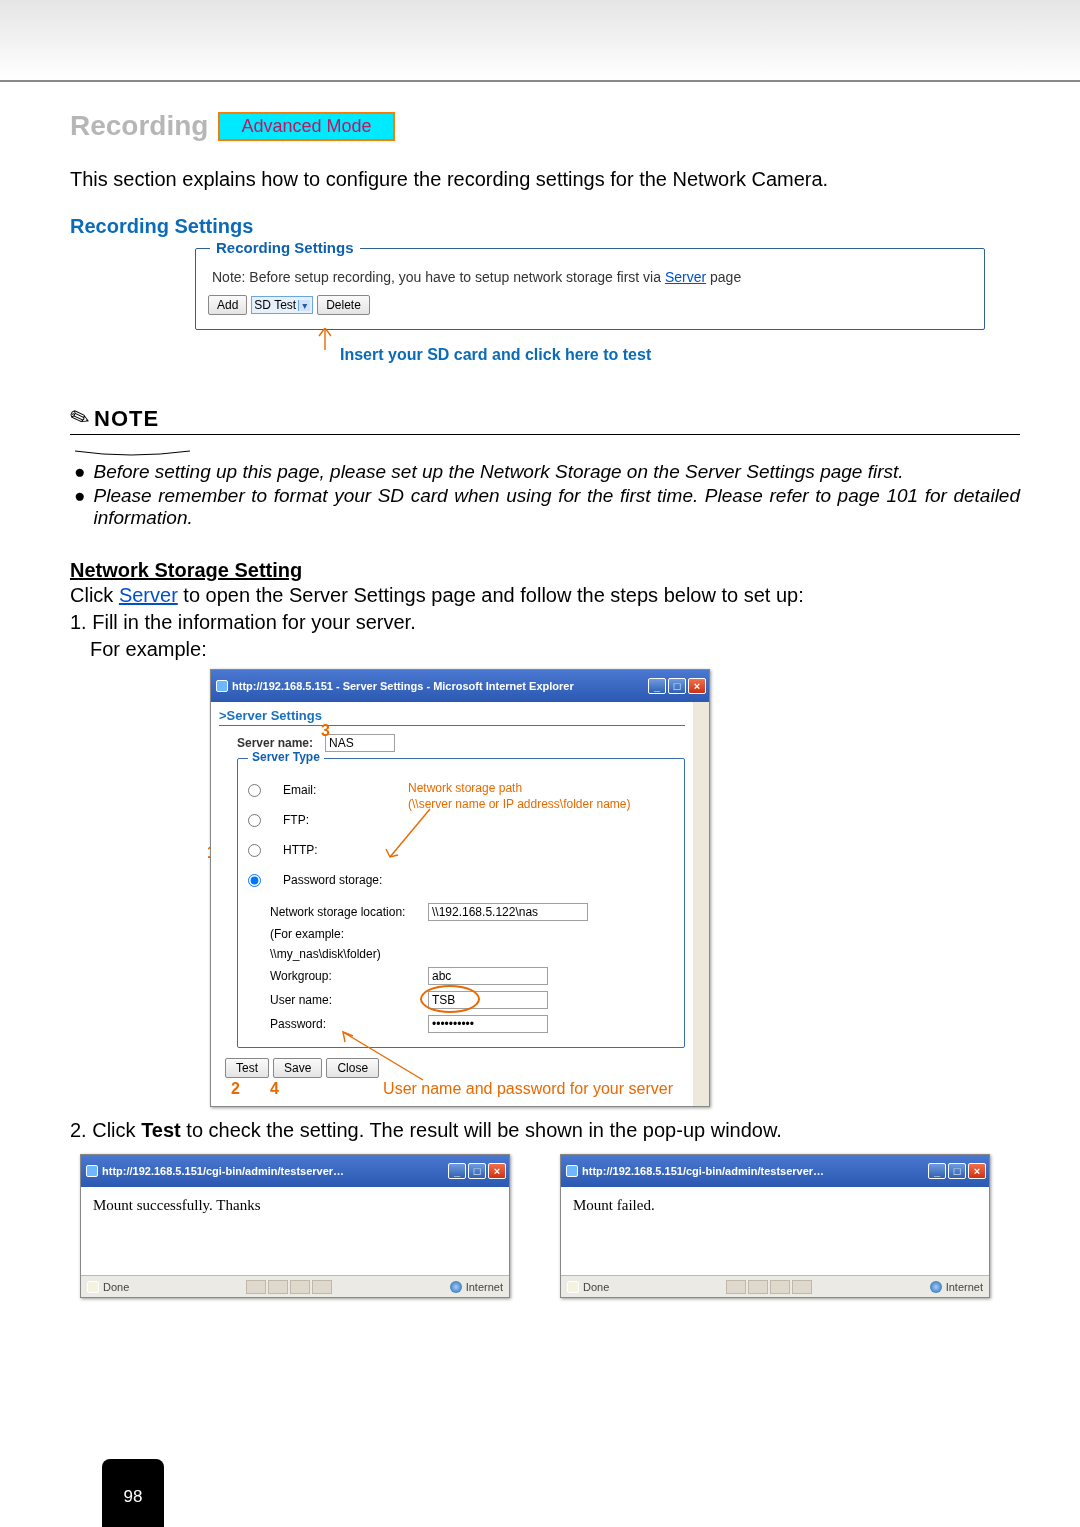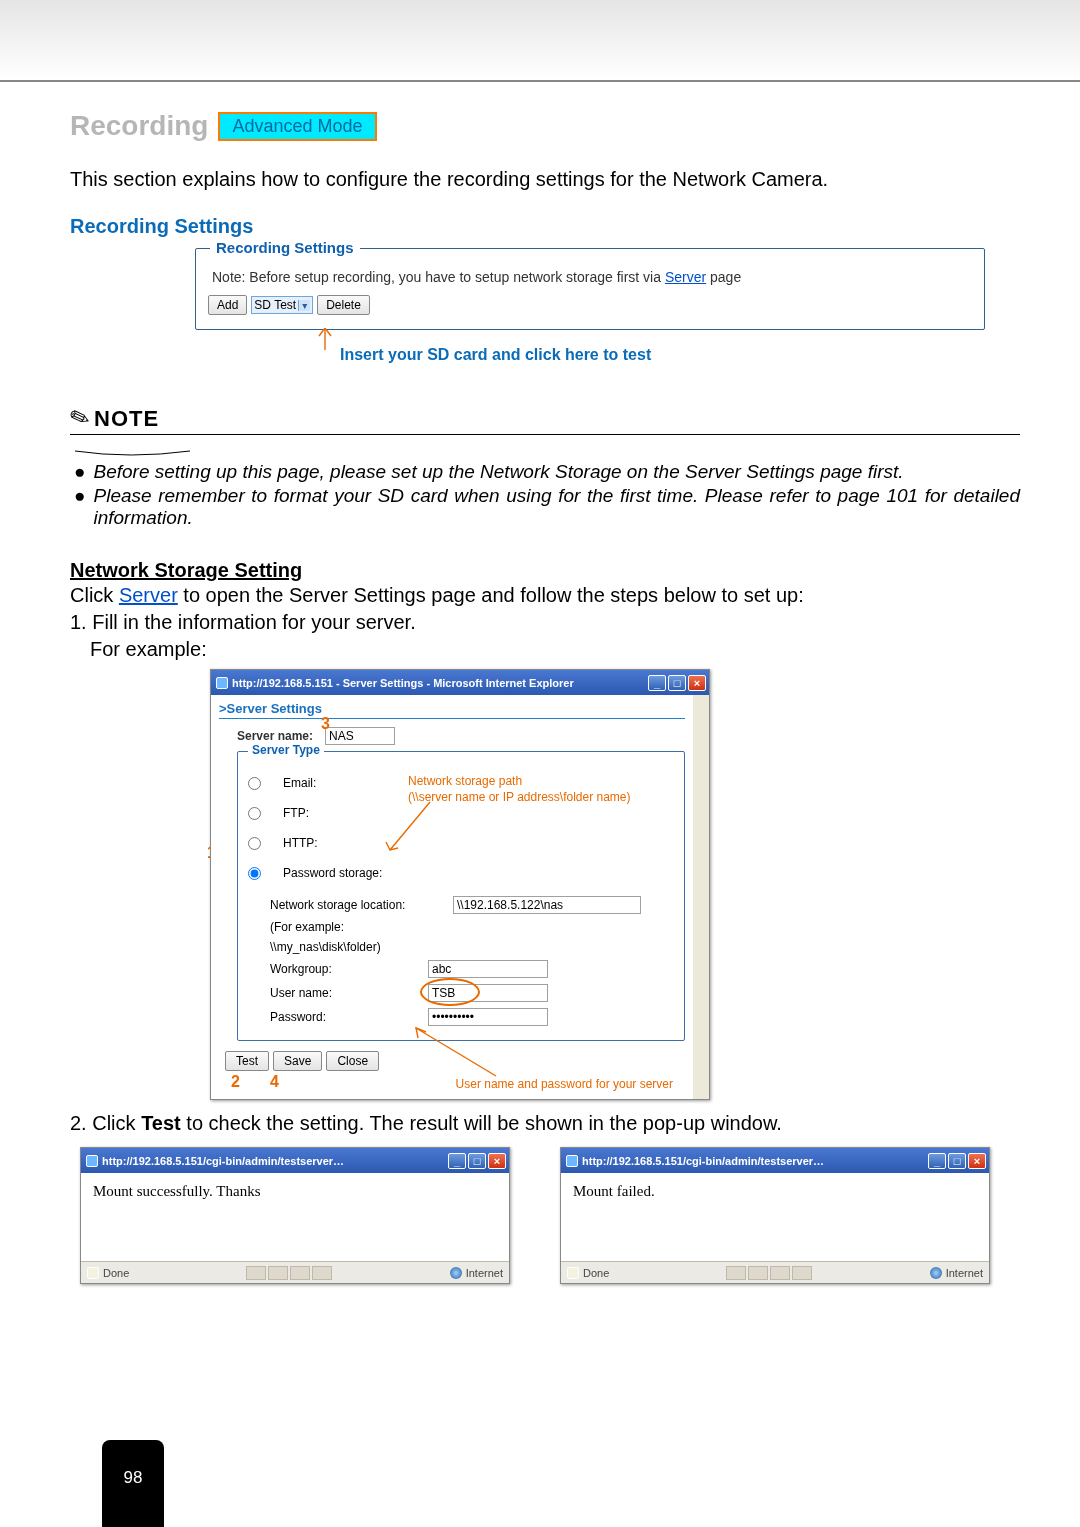--- a/index.html
+++ b/index.html
@@ -30,24 +30,24 @@
     color: #b6b6b6;
     font-weight: bold;
     display: flex;
     align-items: center;
     gap: 10px;
     margin-bottom: 26px;
   }
   .adv-mode {
     border: 2px solid #ff7b00;
     background: #00eaff;
-    color: #0369a1;
+    color: #be185d;
     font-size: 18px;
     font-weight: normal;
-    padding: 2px 12px;
+    padding: 2px 21px;
   }
   .intro {
     font-size: 20px;
     color: #000;
     margin-bottom: 24px;
   }
   .subheader {
     color: #0a6bb8;
     font-size: 20px;
     font-weight: bold;
@@ -176,21 +176,21 @@
   .ss-window {
     width: 500px;
     border: 1px solid #878787;
     margin-left: 140px;
     margin-top: 6px;
     position: relative;
     box-shadow: 1px 1px 3px rgba(0,0,0,0.4);
   }
   .titlebar {
     background: linear-gradient(#4a78d0,#2b58b0);
-    height: 25px;
+    height: 32px;
     display: flex;
     align-items: center;
     justify-content: space-between;
     padding: 0 3px 0 5px;
   }
   .titlebar .t-left {
     display: flex; align-items: center; gap: 4px;
     color: #fff; font-size: 11px; font-weight: bold;
   }
   .ie-icon {
@@ -245,21 +245,21 @@
     font-weight: bold;
     font-size: 12px;
   }
   .radio-row { display: flex; align-items: center; gap: 22px; font-size: 12px; margin: 16px 0; }
   .radio-row input[type="radio"]{ width:13px; height:13px; }
   .ns-inner { margin-left: 22px; font-size: 12px; }
   .ns-inner .r { display: flex; align-items: center; gap: 8px; margin: 6px 0; }
   .ns-inner .lab { width: 150px; }
   .ss-buttons { display: flex; gap: 4px; margin-top: 10px; margin-left: 6px; }
   .ss-buttons .rs-btn { padding: 2px 10px; }
-  .orange-note { color: #e86a00; font-size: 12px; }
+  .orange-note { color: #e86a00; font-size: 16px; }
   .orange-num { color: #e86a00; font-weight: bold; font-size: 16px; }
   
   .popups {
     display: flex;
     gap: 50px;
     margin-left: 10px;
     margin-top: 10px;
     align-items: center;
   }
   .popup {
@@ -289,21 +289,21 @@
   .statusbar .cell {
     background: #ded9cc;
     border: 1px solid #c0b8a8;
     width: 20px; height: 14px;
   }
   .page-num-tab {
     position: absolute;
     left: 102px;
     bottom: 0;
     width: 62px;
-    height: 87px;
+    height: 68px;
     background: #000;
     border-radius: 8px 8px 0 0;
     color: #fff;
     font-size: 17px;
     text-align: center;
     padding-top: 28px;
   }
   .nsp-callout {
     position:absolute;
     left:170px;
@@ -436,21 +436,21 @@
               <span>HTTP:</span>
             </div>
           <div class="radio-row">
               <input type="radio" checked="" style="">
               <span>Password storage:</span>
             </div>
 
           <div class="ns-inner">
             <div class="r">
                 <span class="lab">Network storage location:</span>
-                <input class="ss-input" style="width: 188px; margin-left: 25px;" value="\\192.168.5.122\nas">
+                <input class="ss-input" style="width: 160px;" value="\\192.168.5.122\nas">
               </div>
             <div class="r">
                 <span class="lab">(For example:</span>
               </div>
             <div class="r">
                 <span class="lab">\\my_nas\disk\folder)</span>
               </div>
             <div class="r">
                 <span class="lab">Workgroup:</span>
                 <input class="ss-input" style="width: 120px;" value="abc">

